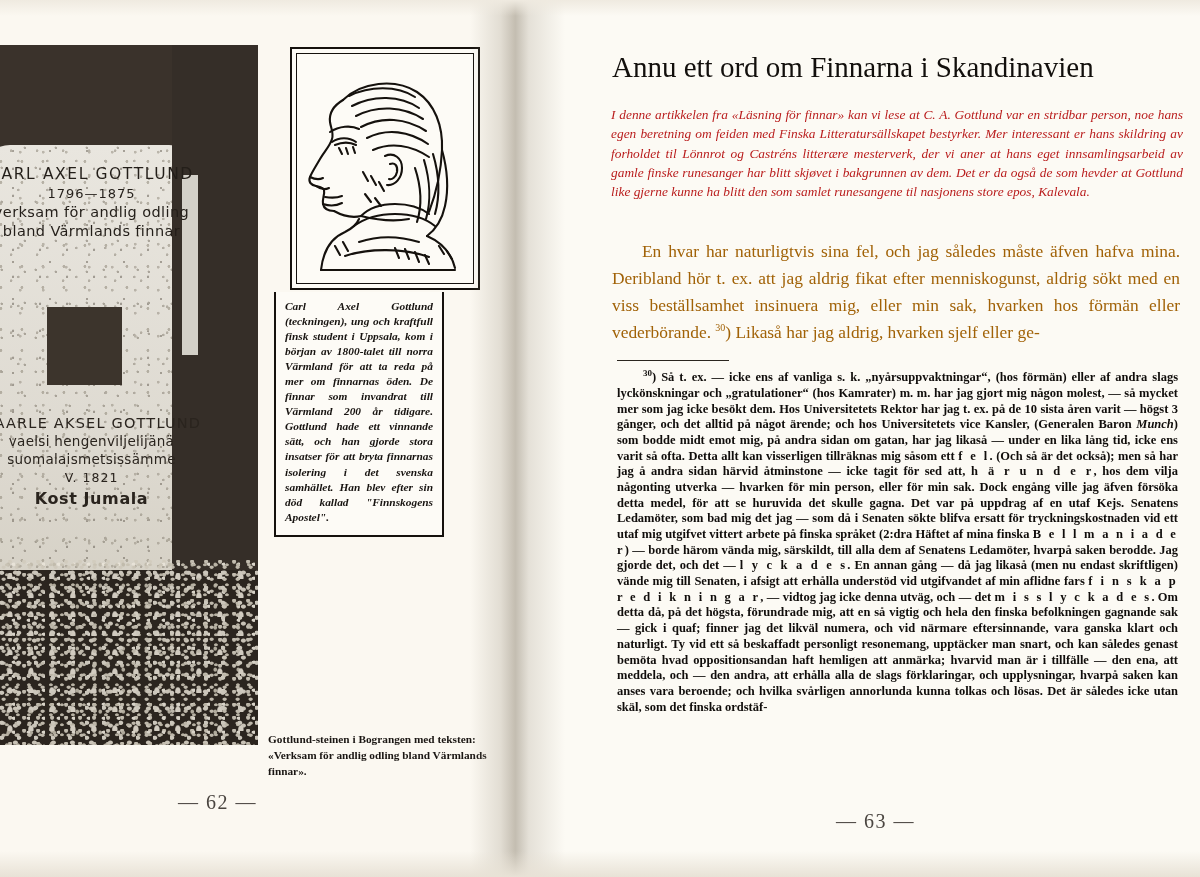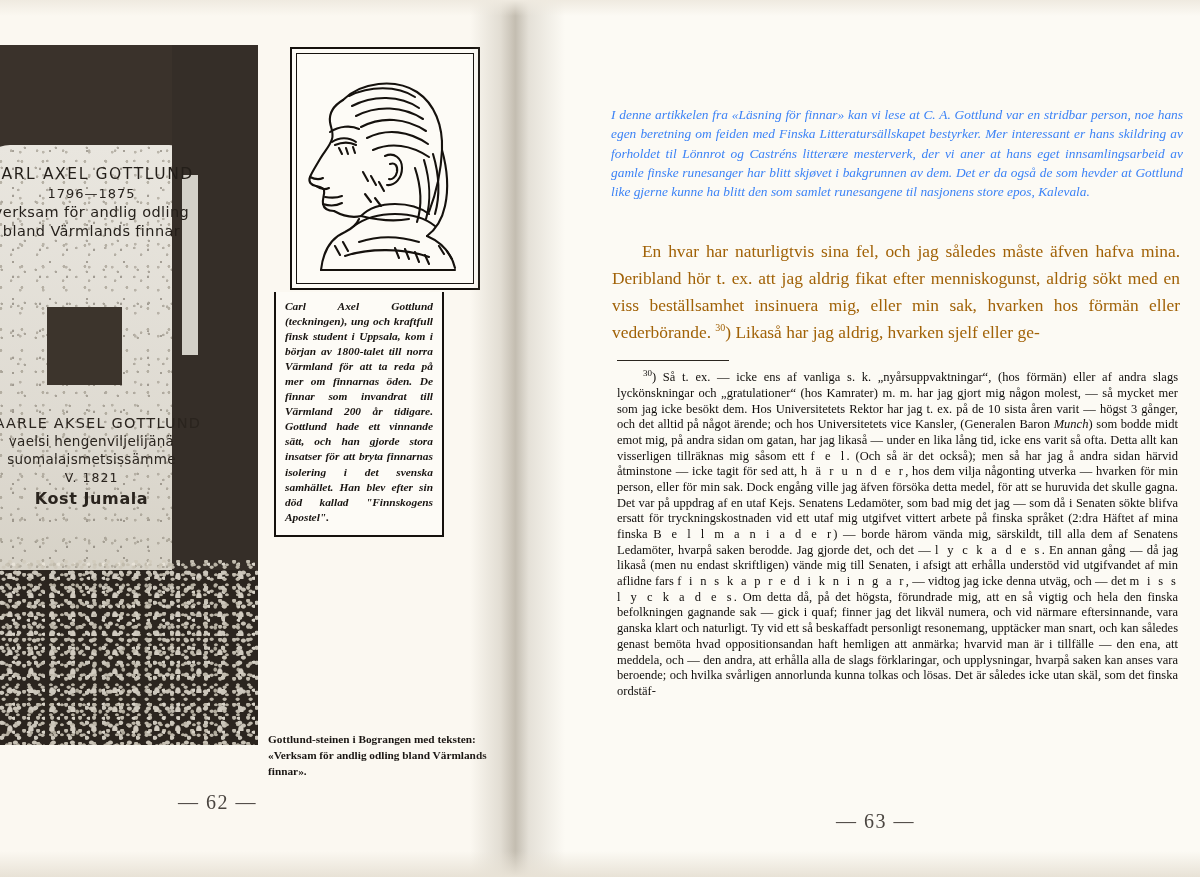--- a/index.html
+++ b/index.html
@@ -176,42 +176,42 @@
     font-size:29px;line-height:1.2;
     color:#120f0c;
     white-space:nowrap;
   }
   .intro{
     position:absolute;left:611px;top:105px;width:572px;
     font-family:"Liberation Serif", serif;
     font-style:italic;
     font-size:13.4px;line-height:1.44;
     text-align:justify;
-    color:#3b82f6;
+    color:#b91c1c;
   }
   .body-text{
     position:absolute;left:612px;top:238px;width:568px;
     font-family:"Liberation Serif", serif;
     font-size:17.4px;line-height:1.55;
     text-align:justify;
     color:#a16207;
     text-indent:30px;
   }
   .body-text .sup{font-size:10px;vertical-align:super;}
   .fn-rule{
     position:absolute;left:617px;top:360px;width:112px;height:0;
     border-top:1.4px solid #2a251f;
   }
   .footnote{
     position:absolute;left:617px;top:368px;width:561px;
     font-family:"Liberation Serif", serif;
     font-size:12.5px;line-height:1.255;
     text-align:justify;
     color:#100d0b;
-    font-weight:normal;
+    font-weight:bold;
     text-indent:26px;
   }
   .footnote .sup{font-size:9px;vertical-align:super;text-indent:0;}
   .footnote .sp{letter-spacing:2.2px;}
   .footnote .it{font-style:italic;letter-spacing:0;}
 </style>
 </head>
 <body>
 
 <div class="spread">
@@ -303,20 +303,21 @@
       </svg>
     </div>
   </div>
 
   <div class="portrait-caption">Carl Axel Gottlund (teckningen), ung och kraftfull finsk student i Uppsala, kom i början av 1800-talet till norra Värmland för att ta reda på mer om finnarnas öden. De finnar som invandrat till Värmland 200 år tidigare. Gottlund hade ett vinnande sätt, och han gjorde stora insatser för att bryta finnarnas isolering i det svenska samhället. Han blev efter sin död kallad "Finnskogens Apostel".</div>
 
   <div class="photo-caption">Gottlund-steinen i Bograngen med teksten: «Verksam för andlig odling  bland Värmlands finnar».</div>
 
   <div class="folio folio-left">— 62 —</div>
 
+  <div class="article-title">Annu ett ord om Finnarna i Skandinavien</div>
 
   <div class="intro">I denne artikkelen fra «Läsning för finnar» kan vi lese at C. A. Gottlund var en stridbar person, noe hans egen beretning om feiden med Finska Litteratursällskapet bestyrker. Mer interessant er hans skildring av forholdet til Lönnrot og Castréns litterære mesterverk, der vi aner at hans eget innsamlingsarbeid av gamle finske runesanger har blitt skjøvet i bakgrunnen av dem. Det er da også de som hevder at Gottlund like gjerne kunne ha blitt den som samlet runesangene til nasjonens store epos, Kalevala.</div>
 
   <div class="body-text">
     <span>En hvar har naturligtvis sina fel, och jag således måste äfven hafva mina. Deribland hör t. ex. att jag aldrig fikat efter menniskogunst, aldrig sökt med en viss beställsamhet insinuera mig, eller min sak, hvarken hos förmän eller vederbörande.</span>
     <span class="sup">30</span><span>) Likaså har jag aldrig, hvarken sjelf eller ge-</span>
   </div>
 
   <div class="fn-rule"></div>
 

